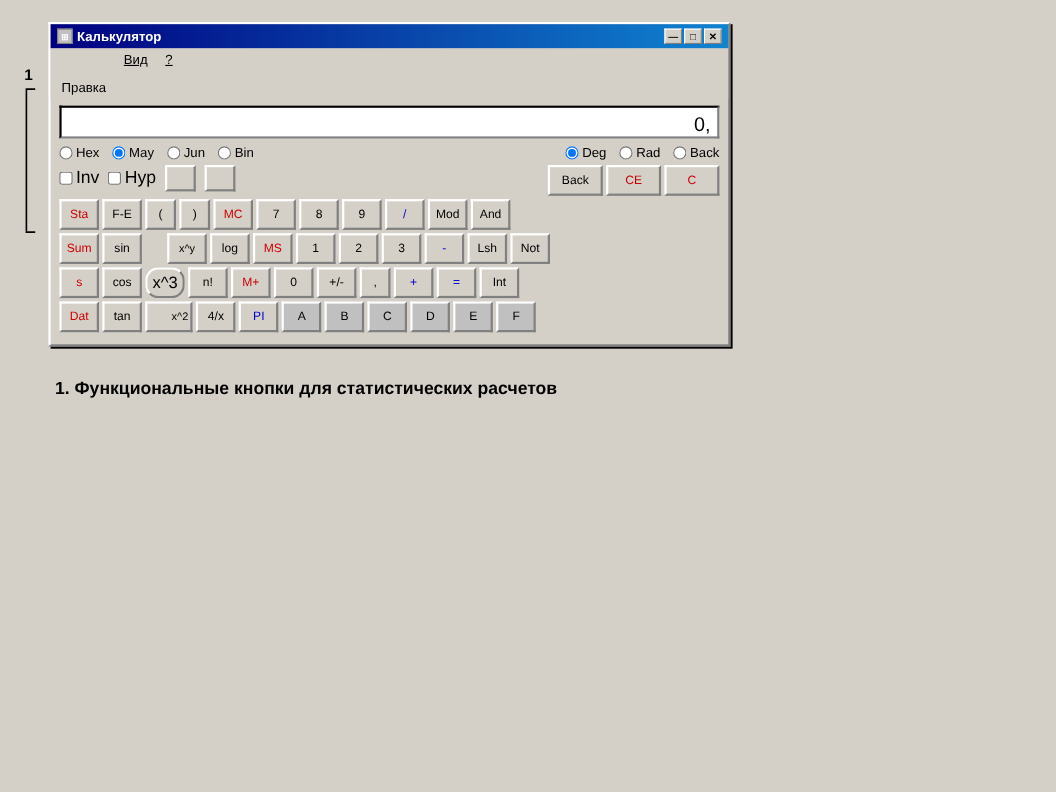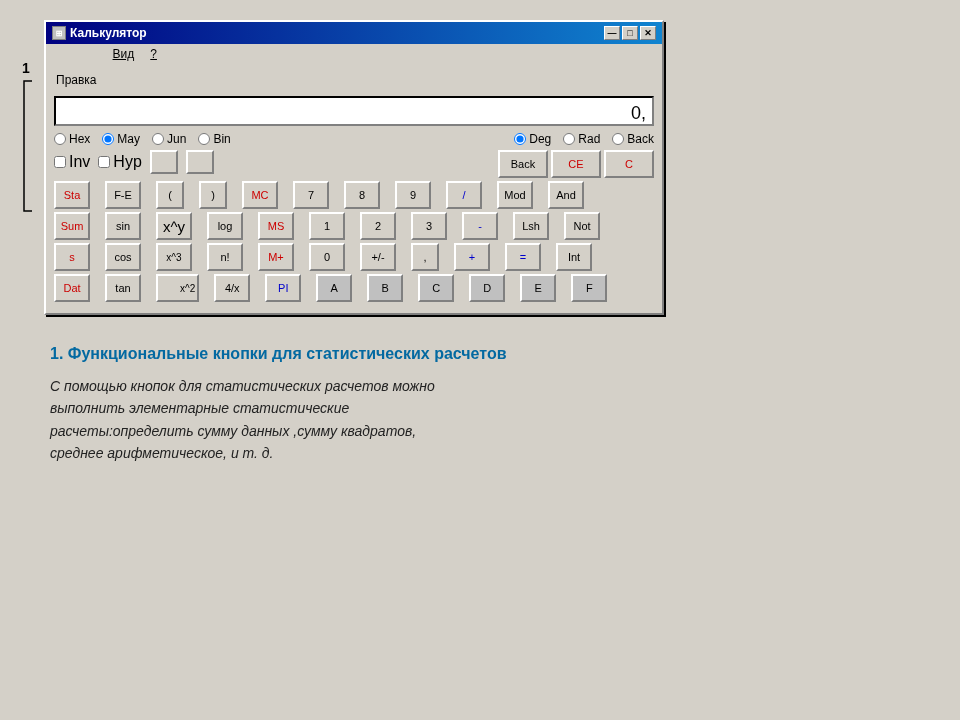--- a/index.html
+++ b/index.html
@@ -153,21 +153,21 @@
     }
 
     .checkbox-item input[type="checkbox"] {
       width: 12px;
       height: 12px;
     }
 
     
     .btn-row {
       display: flex;
-      gap: 15px;
+      gap: 3px;
       margin-bottom: 3px;
     }
 
     .calc-btn {
       min-width: 36px;
       height: 28px;
       background: #d4d0c8;
       border: 2px solid #fff;
       border-right-color: #808080;
       border-bottom-color: #808080;
@@ -192,21 +192,21 @@
       flex-direction: column;
       align-items: flex-start;
       padding: 10px 30px;
       width: 100%;
     }
 
     .section-title {
       font-size: 16px;
       font-weight: bold;
       margin-bottom: 12px;
-      color: #0369a1;
+      color: #000000;
     }
 
     .section-text {
       font-size: 14px;
       font-style: italic;
       color: #222;
       line-height: 1.6;
       max-width: 420px;
     }
 
@@ -328,35 +328,35 @@
           <button class="calc-btn">9</button>
           <button class="calc-btn btn-blue">/</button>
           <button class="calc-btn">Mod</button>
           <button class="calc-btn">And</button>
         </div>
 
 
         <div class="btn-row">
           <button class="calc-btn btn-red">Sum</button>
           <button class="calc-btn">sin</button>
-          <button class="calc-btn" style="font-size:15px;">x^y</button>
+          <button class="calc-btn" style="font-size:10px;margin-left:20px;">x^y</button>
           <button class="calc-btn">log</button>
           <button class="calc-btn btn-red">MS</button>
           <button class="calc-btn">1</button>
           <button class="calc-btn">2</button>
           <button class="calc-btn">3</button>
           <button class="calc-btn btn-blue">-</button>
           <button class="calc-btn">Lsh</button>
           <button class="calc-btn">Not</button>
         </div>
 
         <div class="btn-row">
           <button class="calc-btn btn-red">s</button>
           <button class="calc-btn">cos</button>
-          <button class="calc-btn" style="font-size:10px;">x^3</button>
+          <button class="calc-btn" style="font-size:15px;border-radius:12px;">x^3</button>
           <button class="calc-btn">n!</button>
           <button class="calc-btn btn-red">M+</button>
           <button class="calc-btn">0</button>
           <button class="calc-btn">+/-</button>
           <button class="calc-btn btn-small">,</button>
           <button class="calc-btn btn-blue">+</button>
           <button class="calc-btn btn-blue">=</button>
           <button class="calc-btn">Int</button>
         </div>
 
@@ -373,16 +373,15 @@
           <button class="calc-btn btn-gray">E</button>
           <button class="calc-btn btn-gray">F</button>
         </div>
 
       </div>
     </div>
   </div>
 
   <div class="main-content">
     <p class="section-title">1. Функциональные кнопки для статистических расчетов</p>
-    <p class="section-text">С помощью кнопок для статистических расчетов можно выполнить элементарные статистические расчеты:определить сумму данных ,сумму квадратов, среднее арифметическое, и т. д.</p>
   </div>
 
 </div>
 
 </body></html>

